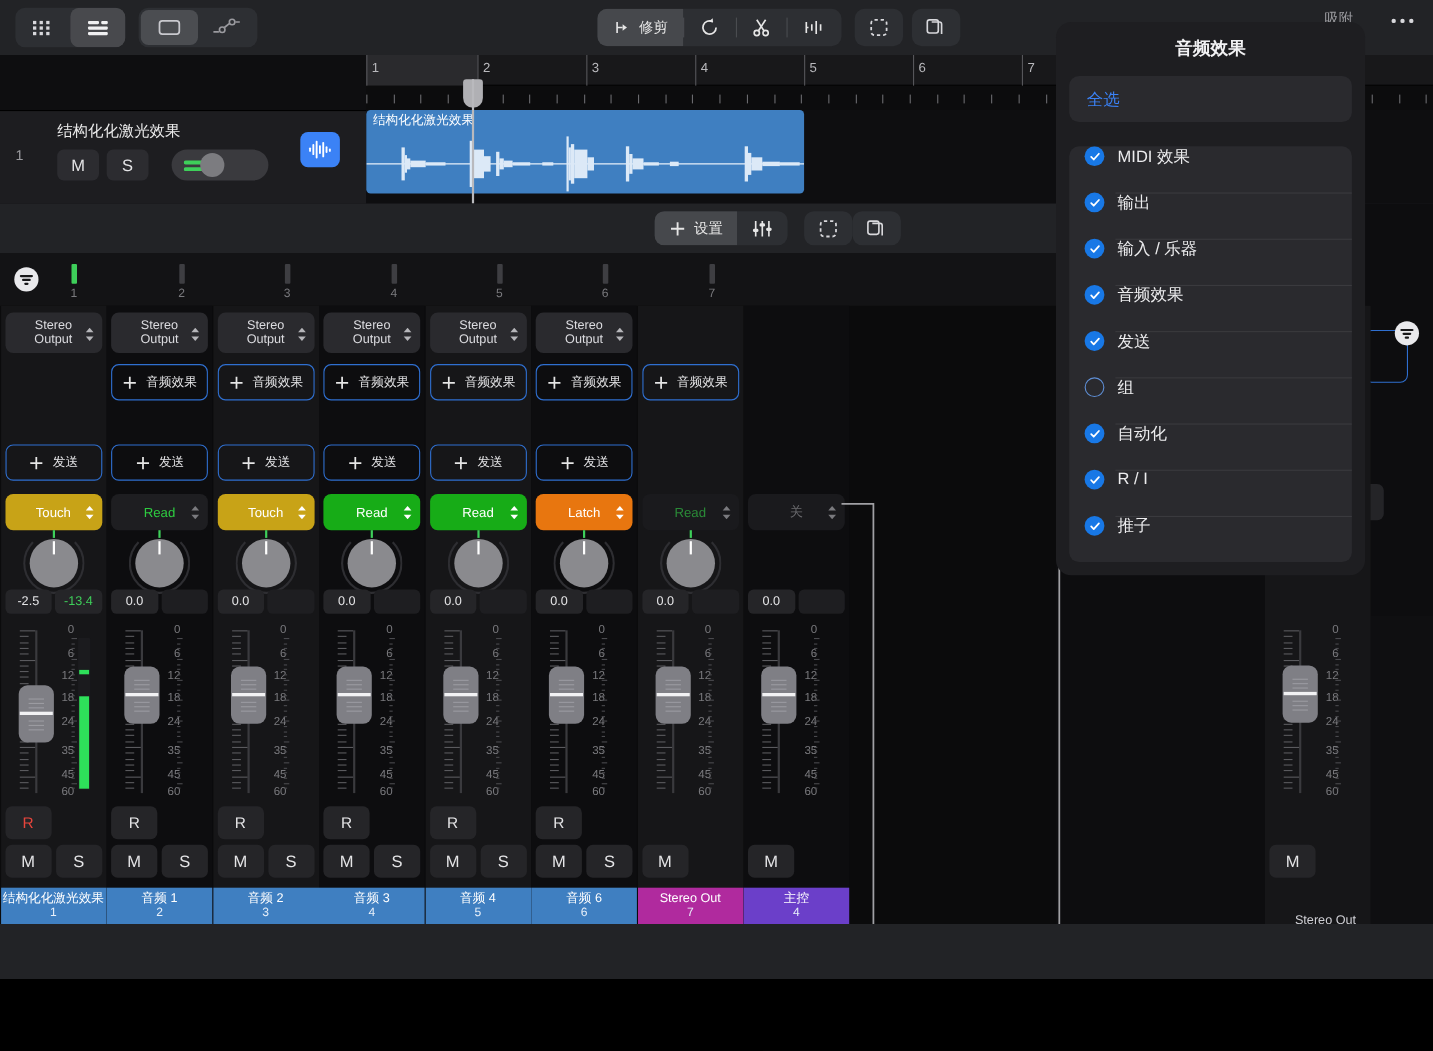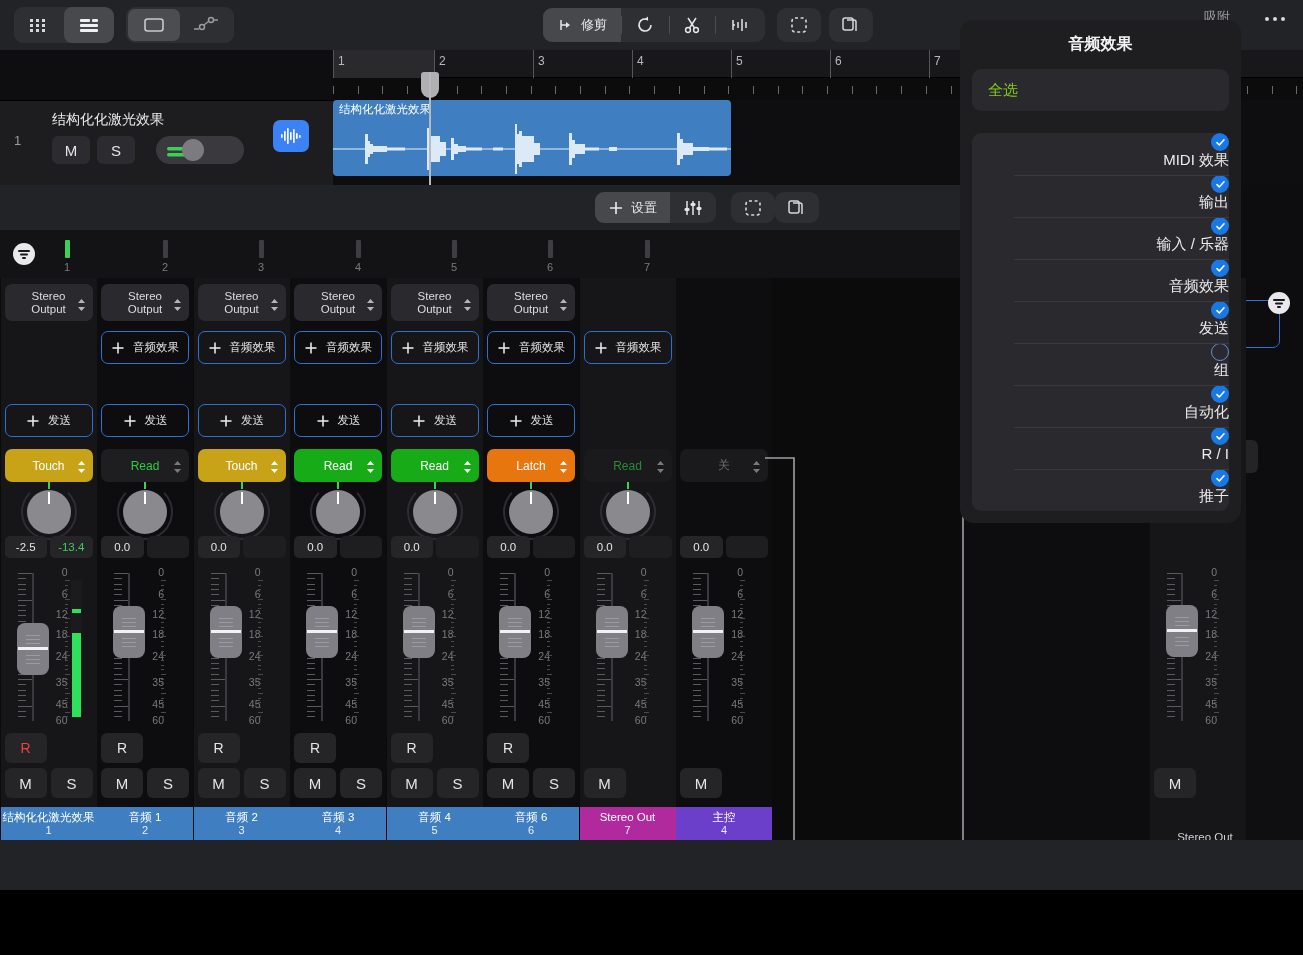--- a/index.html
+++ b/index.html
@@ -127,23 +127,23 @@
   .rpanel{ position:absolute; left:960px; top:185px; width:343px; height:655px; background:#0d0d0f;}
   .rpanel2{ position:absolute; left:1150px; top:560px; width:153px; height:280px; background:#0f0f11;}
   .bluehint{ position:absolute; left:1240px; top:300px; width:40px; height:48px; border:1px solid #2f6fd0; border-radius:7px;}
   .filtericon2{ position:absolute; left:1268px; top:292px; width:22px;height:22px;border-radius:50%;background:#e9e9ec;display:flex;align-items:center;justify-content:center;cursor:pointer;}
   .graybtn{position:absolute;left:1230px;top:440px;width:28px;height:33px;background:#242427;border-radius:6px;}
 
   
   .popup{ position:absolute; left:960px; top:20px; width:281px; background:#1e1e21; border-radius:14px; padding:14px 0 12px; }
   .popup .ttl{ text-align:center; font-size:16px; font-weight:bold; color:#f2f2f4; margin-bottom:14px;}
   .selall{ margin:0 12px; height:42px; background:#2a2a2e; border-radius:9px; display:flex; align-items:center; padding-left:16px; cursor:pointer;}
-  .selall span{ font-size:15px; color:#84cc16;}
+  .selall span{ font-size:15px; color:#3b82f6;}
   .plist{ margin:22px 12px 0; background:#2a2a2e; border-radius:9px; overflow:hidden;}
-  .pitem{ position:relative; height:42px; display:flex; align-items:flex-end; padding-left:14px; cursor:pointer;flex-direction:column;}
+  .pitem{ position:relative; height:42px; display:flex; align-items:flex-start; padding-left:14px; cursor:pointer;}
   .pitem + .pitem::before{content:"";position:absolute;left:42px;right:0;top:0;height:1px;background:#3a3a3e;}
   .chk{ width:18px;height:18px;border-radius:50%;background:#1878e6;display:flex;align-items:center;justify-content:center;flex:none;}
   .chk.off{ background:transparent; border:1.5px solid #5f8fd6;}
   .pitem .lbl{ margin-left:12px; font-size:15px; color:#ececee;}
 
   
   .callout{ position:absolute; pointer-events:none;}
 
   
   .botbar{ position:absolute; left:0; top:840px; width:1303px; height:50px; background:#222326;}

